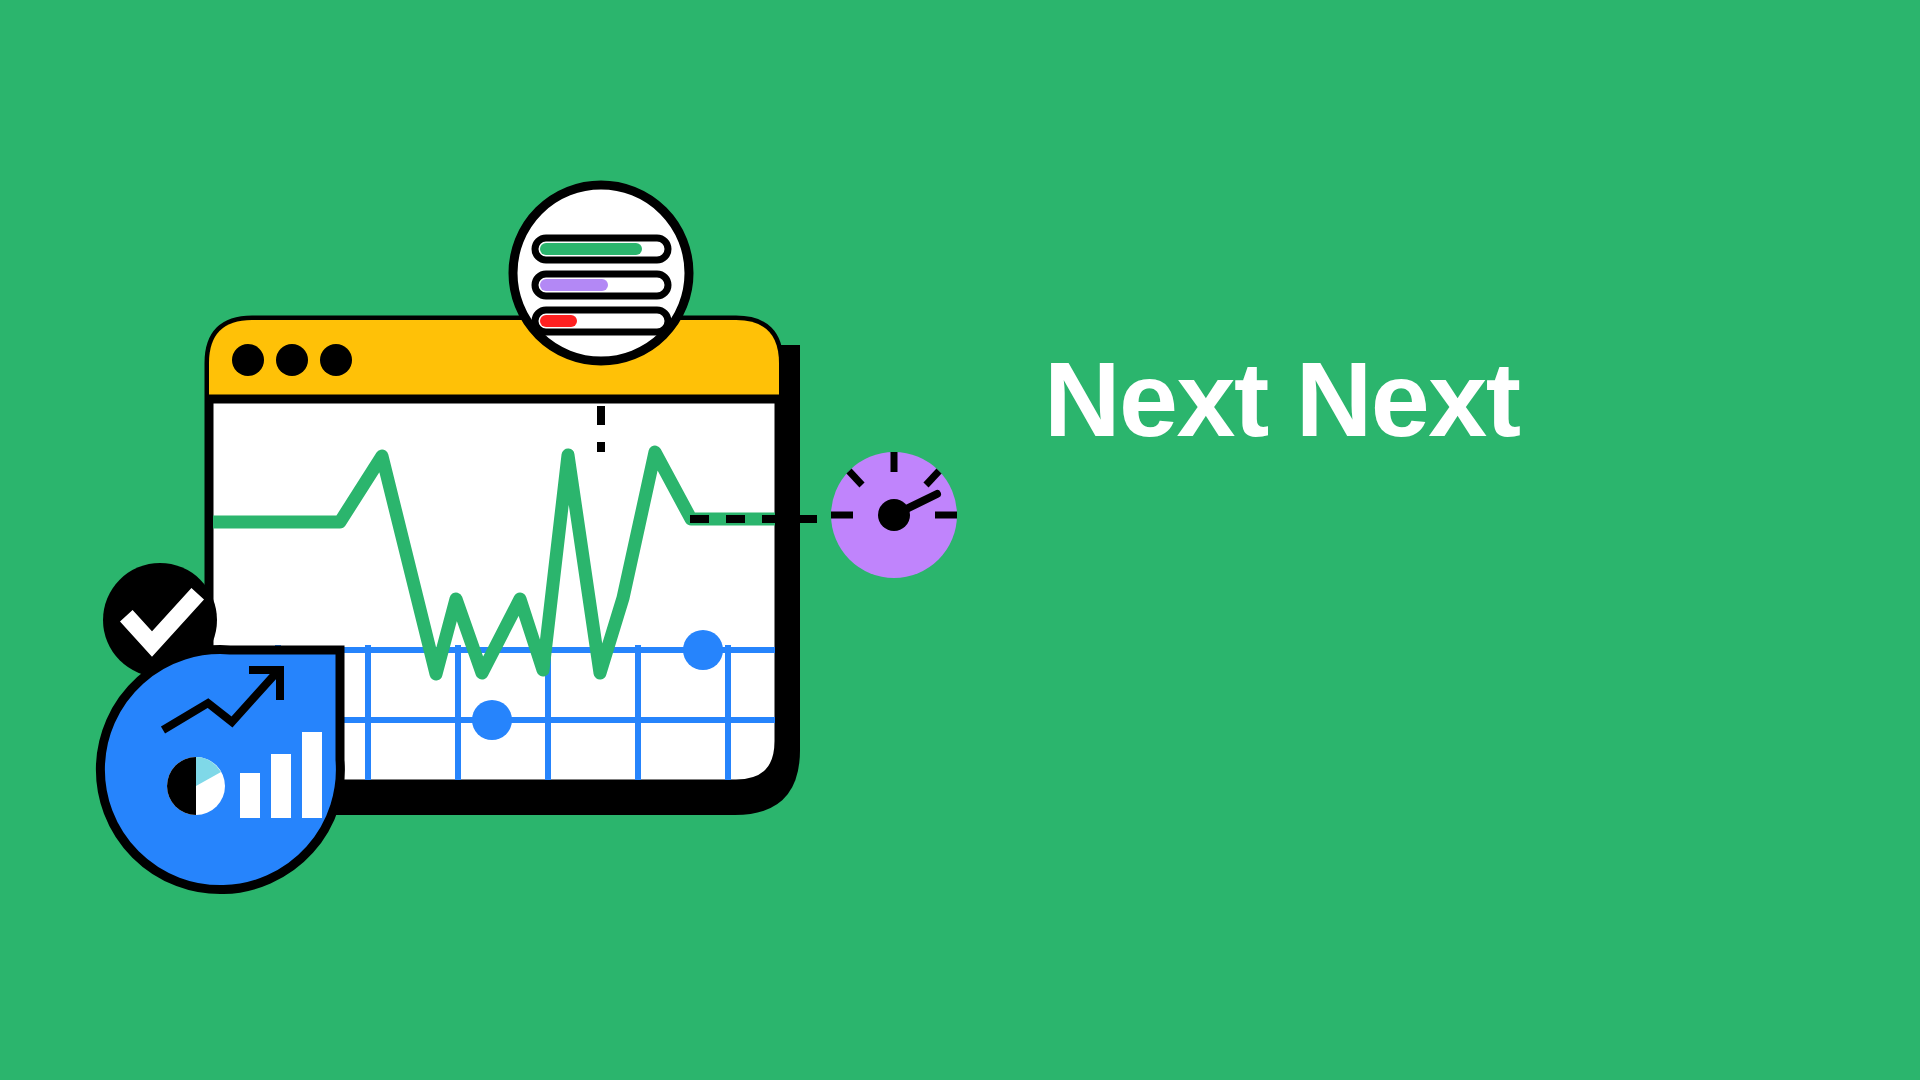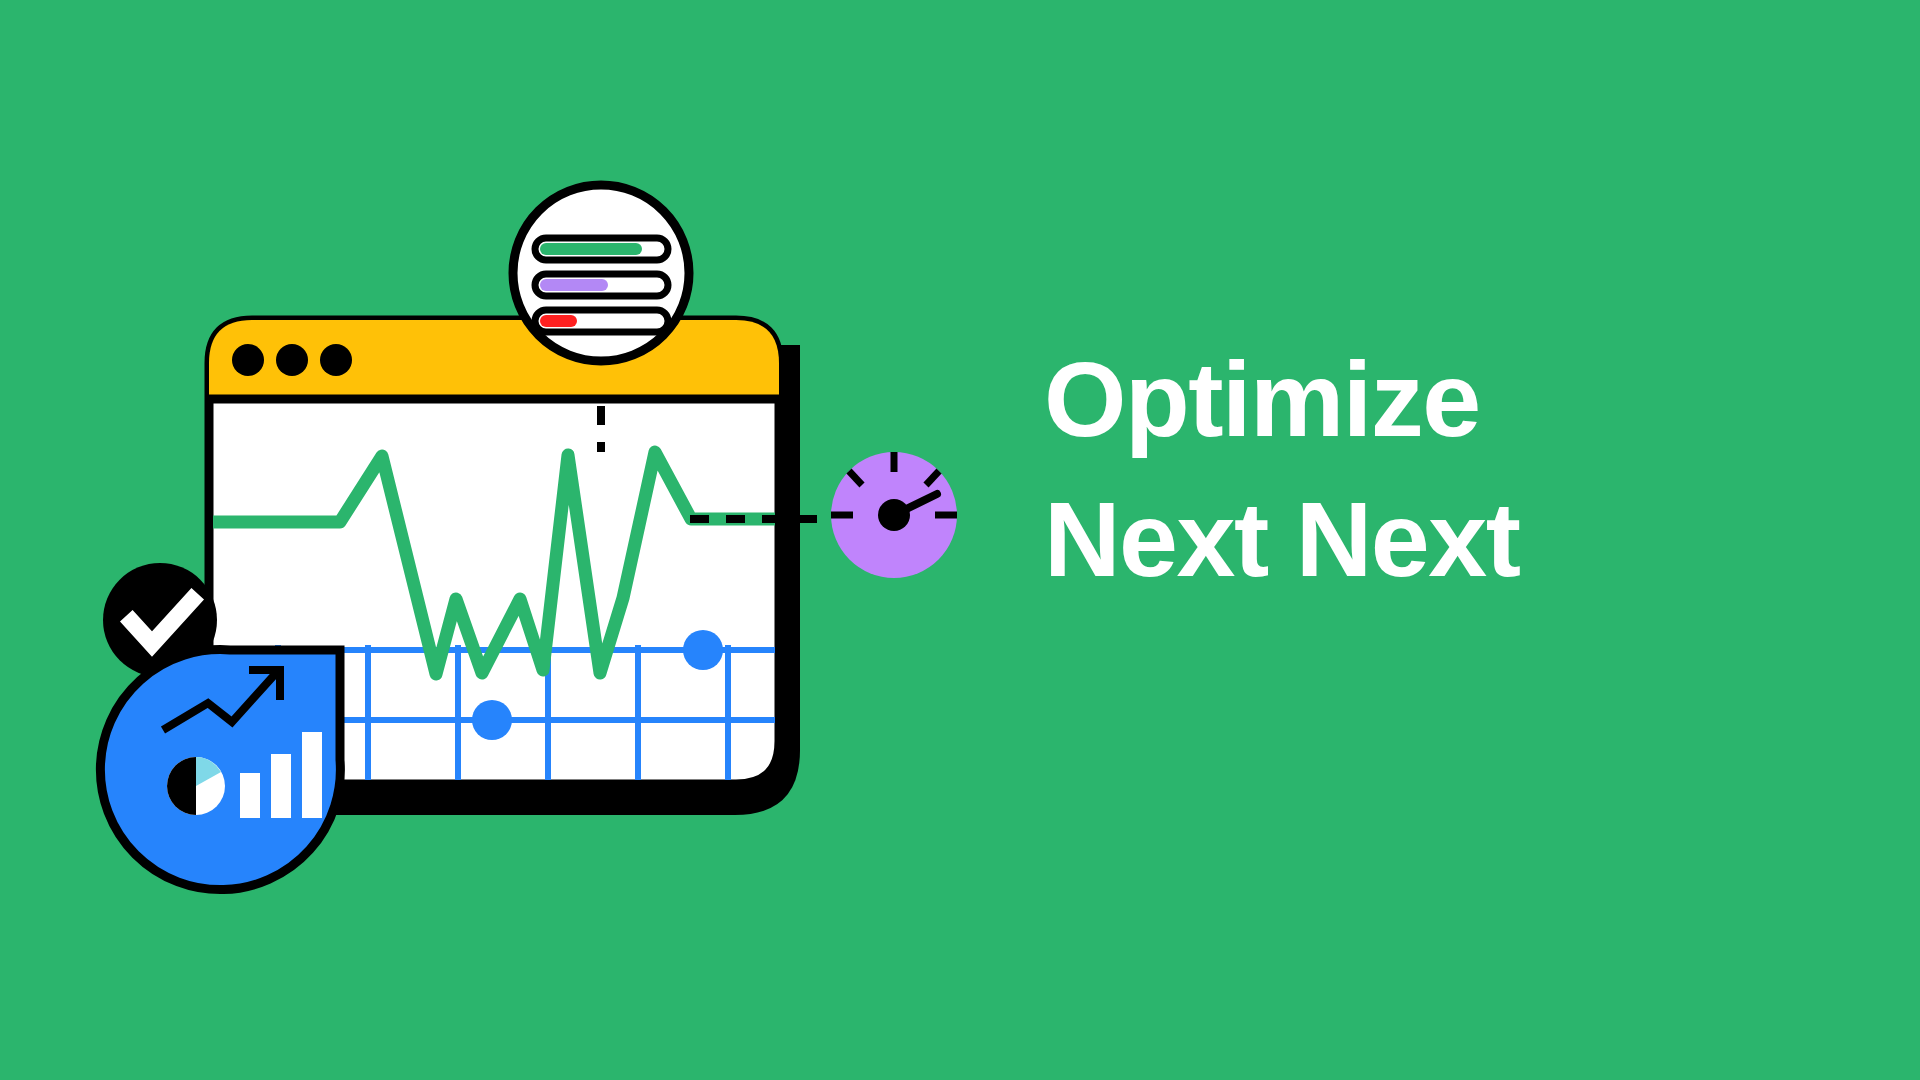--- a/index.html
+++ b/index.html
@@ -126,17 +126,16 @@
 
       <g fill="#FFFFFF">
         <rect x="240" y="773" width="20" height="45"></rect>
         <rect x="271" y="754" width="20" height="64"></rect>
         <rect x="302" y="732" width="20" height="86"></rect>
       </g>
     </g>
   </svg>
 
   <div class="headline">
-    <span class="ln">Optimize</span>
     <span class="ln">Next Next</span>
   </div>
 
 </div>
 
 </body></html>

